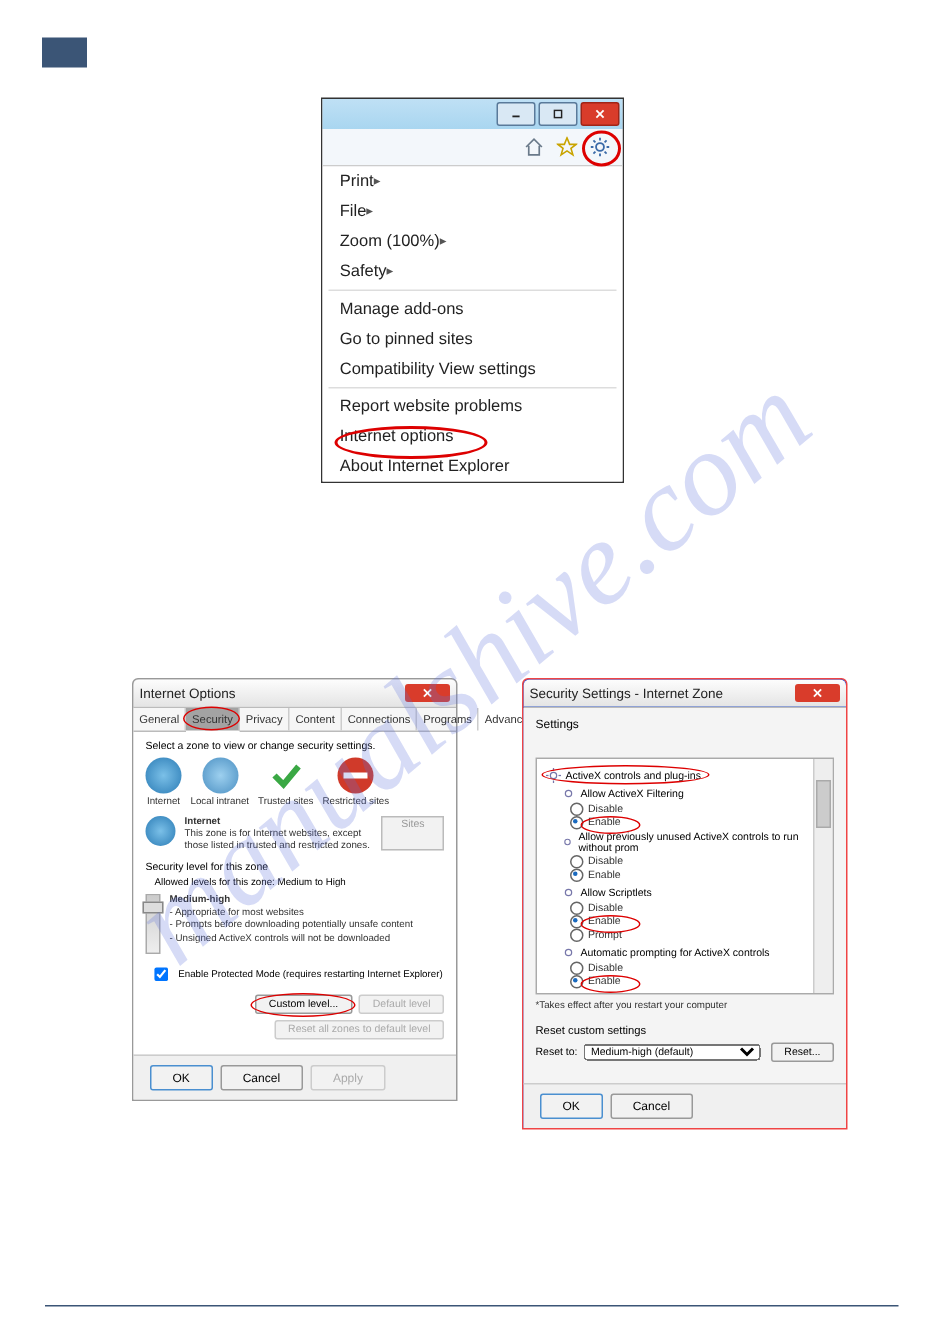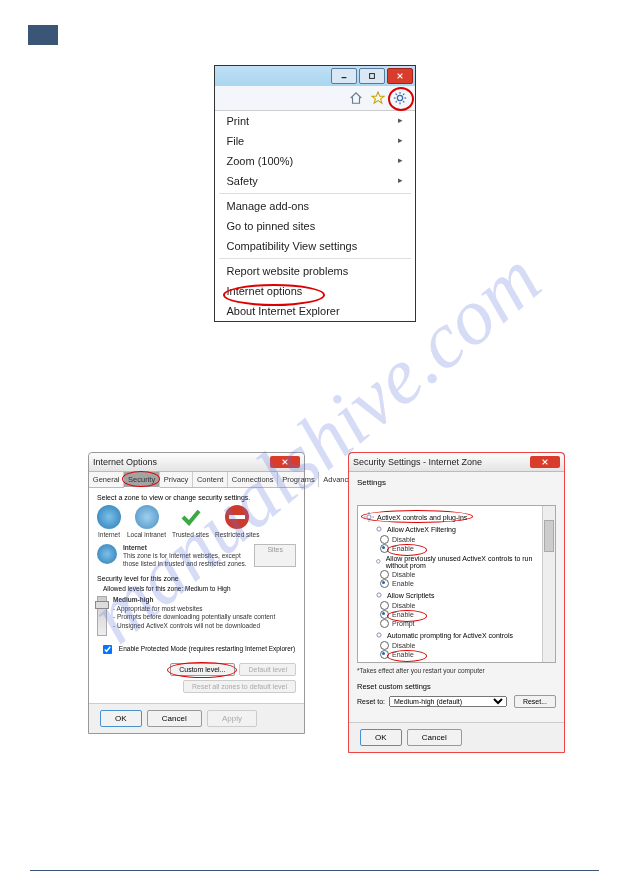--- a/index.html
+++ b/index.html
@@ -81,21 +81,21 @@
     padding-right: 8px;
     border-bottom: 1px solid #ccc;
   }
   .fig1 .toolbar .icon { width: 14px; height: 14px; display: flex; align-items: center; justify-content: center; }
   .fig1 .menu {
     background: #fff;
     font-size: 11px;
   }
   .fig1 .menu .item {
     display: flex;
-    justify-content: space-between;
+    justify-content: flex-start;
     padding: 4px 12px;
     color: #222;
     cursor: default;
   }
   .fig1 .menu .sep {
     border-top: 1px solid #ddd;
     margin: 2px 4px;
   }
   .fig1 .menu .arrow { color: #555; font-size: 9px; }
   .circled { position: relative; }

